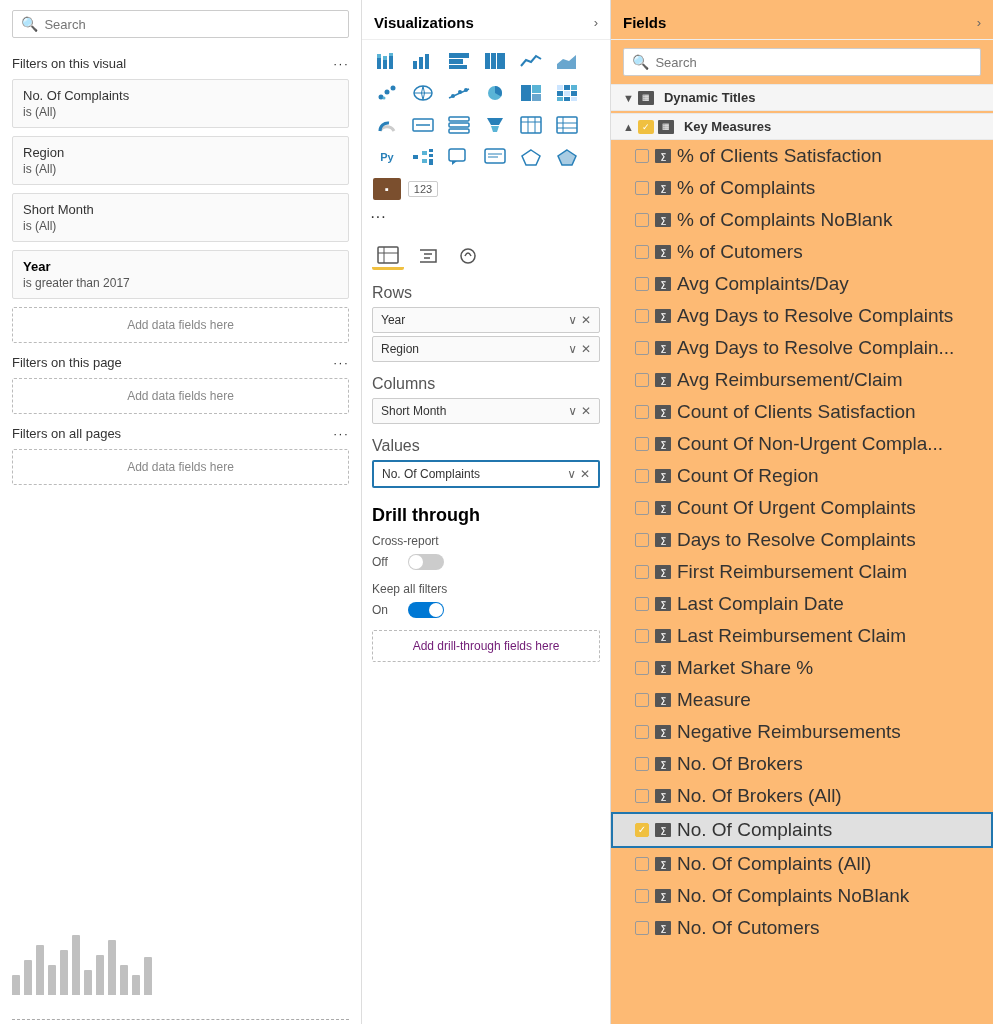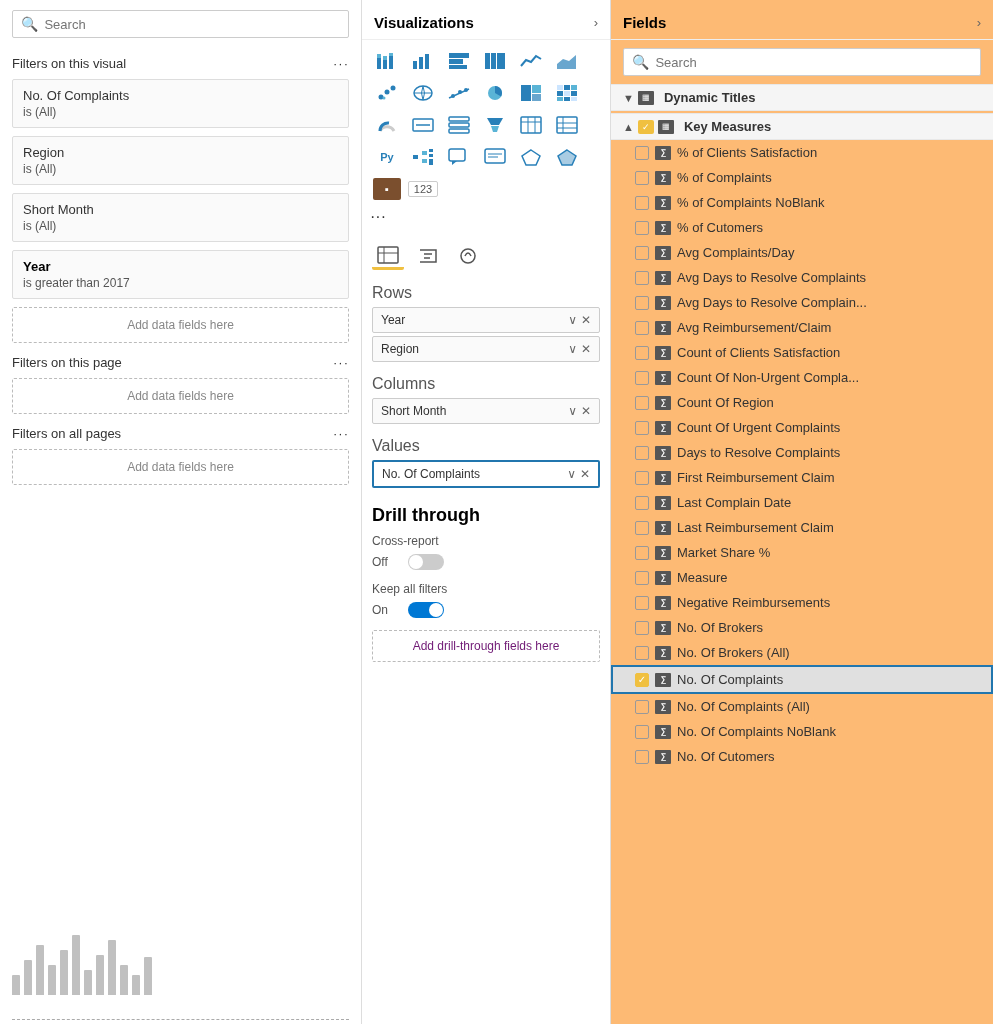--- a/index.html
+++ b/index.html
@@ -401,21 +401,21 @@
       color: #fff;
       font-size: 8px;
       display: flex;
       align-items: center;
       justify-content: center;
       border-radius: 1px;
       flex-shrink: 0;
       font-weight: bold;
     }
     .field-name {
-      font-size: 13px;
+      font-size: 19px;
       color: #333;
     }
 
     .selected-row-highlight {
       background: #e0e0e0;
       border-left: 3px solid #2176ae;
     }
     .selected-row-highlight .field-name {
       font-weight: 500;
     }

